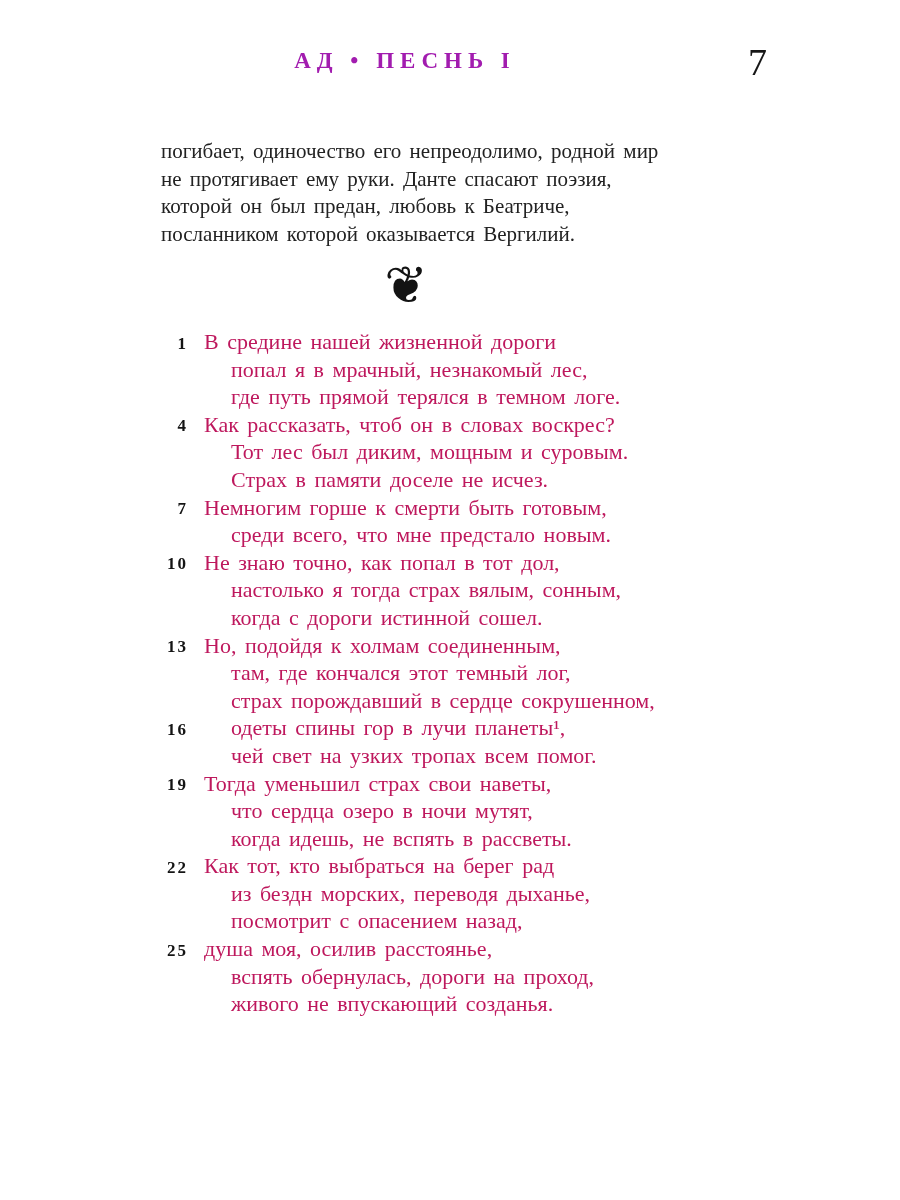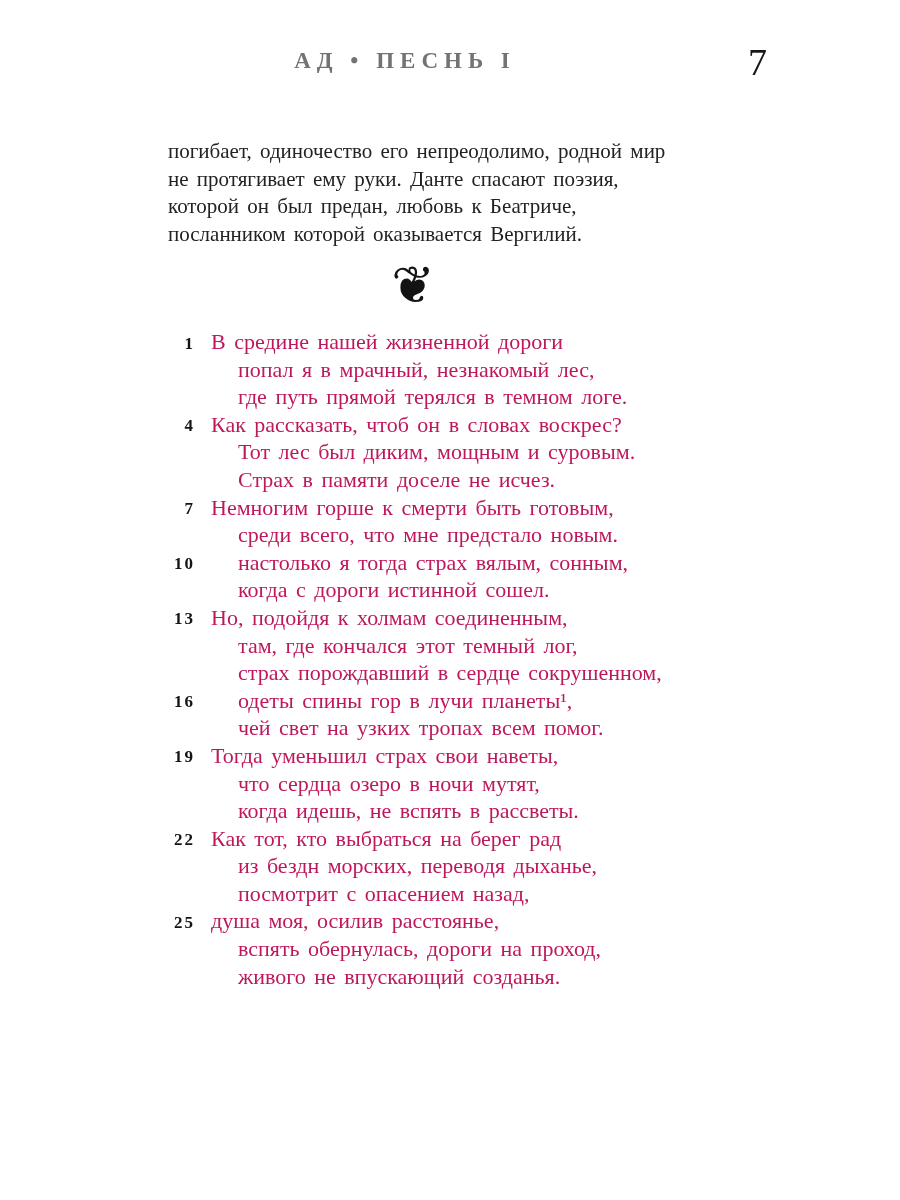--- a/index.html
+++ b/index.html
@@ -18,34 +18,34 @@
   }
   .chapter-title {
     position: absolute;
     top: 48px;
     left: 405px;
     transform: translateX(-50%);
     white-space: nowrap;
     font-size: 23px;
     font-weight: 600;
     letter-spacing: 6px;
-    color: #737373;
+    color: #a21caf;
   }
   .page-number {
     position: absolute;
     top: 40px;
     left: 748px;
     font-size: 38px;
     font-weight: 400;
     color: #161616;
   }
   .content {
     position: absolute;
     top: 138px;
-    left: 168px;
+    left: 161px;
     width: 500px;
   }
   .intro-line {
     font-size: 21px;
     line-height: 27.5px;
     word-spacing: 3px;
     color: #222;
   }
   .ornament {
     width: 490px;
@@ -123,20 +123,21 @@
         </div>
 
   <div class="tercet">
     <span class="verse-number">7</span>
   <div class="verse-line">Немногим горше к смерти быть готовым,</div>
           <div class="verse-line cont">среди всего, что мне предстало новым.</div>
         </div>
 
   <div class="tercet">
     <span class="verse-number">10</span>
+  <div class="verse-line">Не знаю точно, как попал в тот дол,</div>
           <div class="verse-line cont">настолько я тогда страх вялым, сонным,</div>
           <div class="verse-line cont">когда с дороги истинной сошел.</div>
         </div>
 
   <div class="tercet">
     <span class="verse-number">13</span>
   <div class="verse-line">Но, подойдя к холмам соединенным,</div>
           <div class="verse-line cont">там, где кончался этот темный лог,</div>
           <div class="verse-line cont">страх порождавший в сердце сокрушенном,</div>
         </div>

